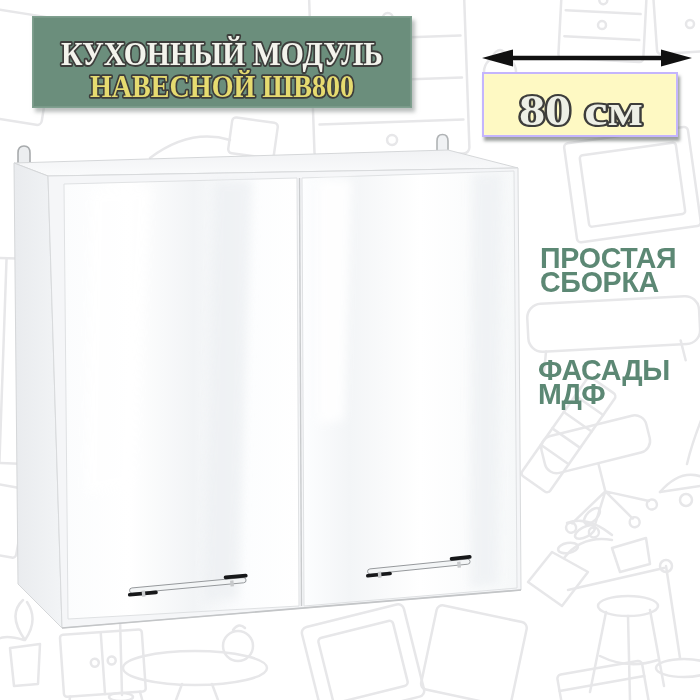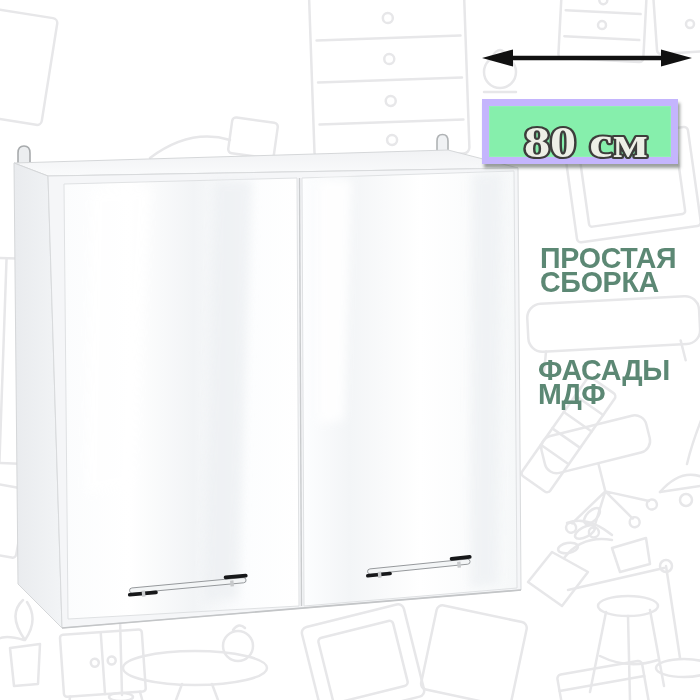--- a/index.html
+++ b/index.html
@@ -13,22 +13,22 @@
           box-shadow:3px 4px 4px rgba(130,136,134,.55), inset 0 0 0 1px rgba(255,255,255,.10);}
   .banner svg{display:block;}
   .outlined{font-family:"Liberation Serif","DejaVu Serif",serif;font-weight:bold;
             paint-order:stroke;stroke:#3d3d3b;stroke-linejoin:round;}
   .banner-title{font-size:33px;fill:#f3f3ec;stroke-width:3.8px;}
   .banner-subtitle{font-size:31px;fill:#e6db70;stroke-width:3.6px;}
 
   
   .dim-arrow{position:absolute;left:481px;top:46px;width:212px;height:24px;}
   .dim-box{position:absolute;left:482px;top:72px;width:196px;height:65px;
-           background:#86efac;border:7px solid #c4b5fd;box-sizing:border-box;
-           box-shadow:2px 4px 3px rgba(90,96,94,.6), inset 0 0 0 1px rgba(255,255,255,.10);margin-top:27px;}
+           background:#fef9c3;border:2px solid #c4b5fd;box-sizing:border-box;
+           box-shadow:2px 4px 3px rgba(90,96,94,.6), inset 0 0 0 1px rgba(255,255,255,.10);}
   .dim-label{font-size:44px;fill:#edefe6;stroke-width:4.2px;}
 
   
   .feature{position:absolute;color:#5c8874;font-weight:bold;font-size:29.5px;
            line-height:0.81;letter-spacing:-0.3px;transform:scaleX(0.97);
            transform-origin:left top;white-space:nowrap;}
   .feature-assembly{left:540px;top:246px;}
   .feature-facade{left:538px;top:358px;}
 </style>
 </head>
@@ -193,20 +193,26 @@
       <g transform="translate(367,566) rotate(-5.8)">
         <rect x="0" y="3.2" width="103" height="5.2" rx="2.6" fill="#f3f5f6" stroke="#8f9295" stroke-width="0.9"></rect>
         <rect x="-2" y="8" width="26" height="3.6" rx="1.8" fill="#17181a"></rect>
         <rect x="83" y="-0.5" width="22" height="3.8" rx="1.9" fill="#17181a"></rect>
         <rect x="10" y="7" width="3.4" height="6" fill="#c7c9cb"></rect>
         <rect x="90" y="5" width="3.4" height="6" fill="#c7c9cb"></rect>
       </g>
     </g>
   </svg>
 
+  <div class="banner">
+    <svg width="378" height="90" viewBox="0 0 378 90">
+      <text class="outlined banner-title" x="189" y="48" text-anchor="middle" textLength="322" lengthAdjust="spacingAndGlyphs">КУХОННЫЙ МОДУЛЬ</text>
+      <text class="outlined banner-subtitle" x="189" y="80" text-anchor="middle" textLength="264" lengthAdjust="spacingAndGlyphs">НАВЕСНОЙ ШВ800</text>
+    </svg>
+  </div>
 
   <svg class="dim-arrow" viewBox="0 0 212 24">
     <line x1="24" y1="12" x2="188" y2="12" stroke="#111111" stroke-width="4.6"></line>
     <polygon points="1,12 32,3.5 32,20.5" fill="#111111"></polygon>
     <polygon points="211,12 180,3.5 180,20.5" fill="#111111"></polygon>
   </svg>
   <div class="dim-box">
     <svg width="194" height="63" viewBox="0 0 194 63">
       <text class="outlined dim-label" x="97" y="51" text-anchor="middle" textLength="124" lengthAdjust="spacingAndGlyphs">80 см</text>
     </svg>

